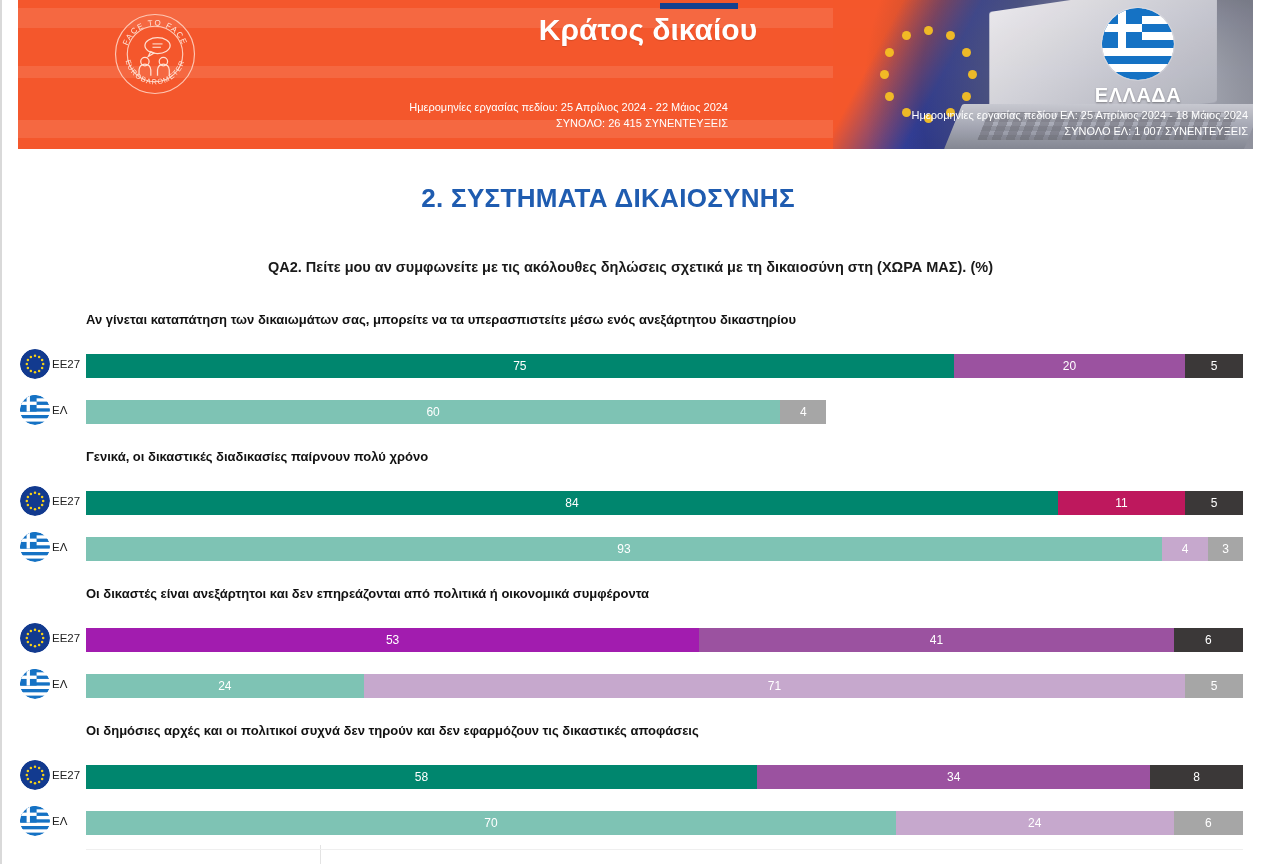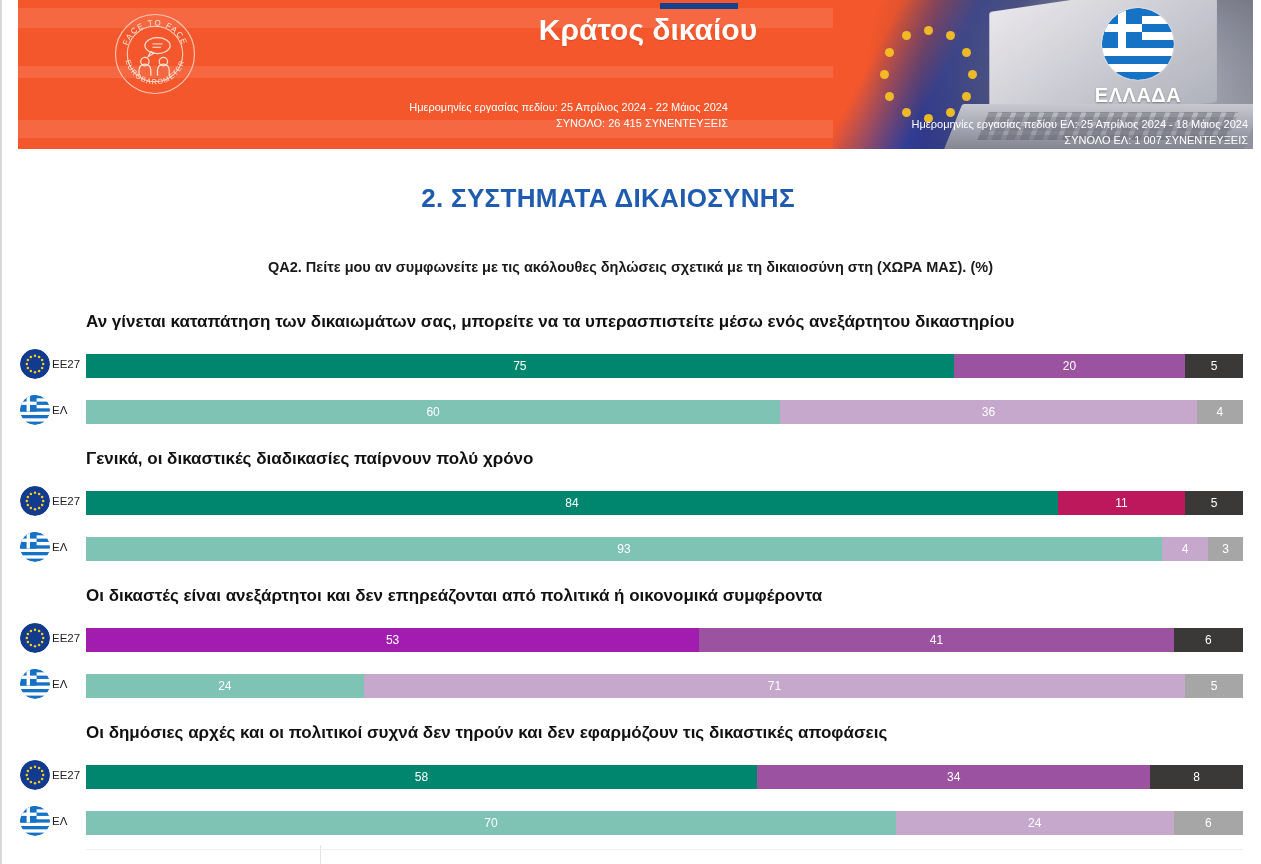--- a/index.html
+++ b/index.html
@@ -153,21 +153,21 @@
   
   .fw {
     position: absolute;
     color: #ffffff;
     font-size: 11px;
     line-height: 1.45;
     text-align: right;
     white-space: nowrap;
   }
   .fw.left  { left: 120px;  top: 100px; width: 590px; }
-  .fw.right { left: 640px;  top: 117px; width: 590px; }
+  .fw.right { left: 640px;  top: 108px; width: 590px; }
 
   
   .section-title {
     position: absolute;
     left: 0; top: 183px;
     width: 1216px;
     text-align: center;
     color: #1F5CB0;
     font-size: 26px;
     font-weight: bold;
@@ -191,21 +191,21 @@
     left: 0; top: 300px;
     width: 1261px;
   }
 
   .group { position: relative; }
 
   .stmt {
     position: absolute;
     left: 86px;
     color: #111111;
-    font-size: 17px;
+    font-size: 13px;
     font-weight: bold;
     white-space: nowrap;
   }
 
   .row { position: absolute; left: 0; width: 1261px; height: 24px; }
 
   .row-icon {
     position: absolute;
     left: 20px; top: -5px;
     width: 30px; height: 30px;
@@ -392,21 +392,20 @@
                 <rect x="0" y="20" width="30" height="3.33" fill="#1572c4"></rect>
                 <rect x="0" y="26.6" width="30" height="3.4" fill="#1572c4"></rect>
                 <rect x="0" y="0" width="16.6" height="16.6" fill="#1572c4"></rect>
                 <rect x="6.6" y="0" width="3.33" height="16.6" fill="#ffffff"></rect>
                 <rect x="0" y="6.6" width="16.6" height="3.33" fill="#ffffff"></rect>
               </g>
             </svg></span>
           <span class="row-label">ΕΛ</span>
           <div class="bar">
             <div class="seg" style="width: 60%; background: rgb(126, 195, 180);">60</div>
-            <div class="seg" style="width: 36%; background: rgb(198, 168, 205);">36</div>
             <div class="seg" style="width: 4%; background: rgb(166, 166, 166);">4</div>
           </div>
         </div>
       </div>
       <div class="group" style="height: 137px;">
         <div class="stmt" style="top: 12px; text-align: right;">Γενικά, οι δικαστικές διαδικασίες παίρνουν πολύ χρόνο</div>
         <div class="row" style="top: 54px;">
           <span class="row-icon"><svg viewBox="0 0 30 30" width="30" height="30">
               <circle cx="15" cy="15" r="15" fill="#123A8F"></circle>
               <circle cx="15" cy="6.800000000000001" r="1.25" fill="#F7D117"></circle>

